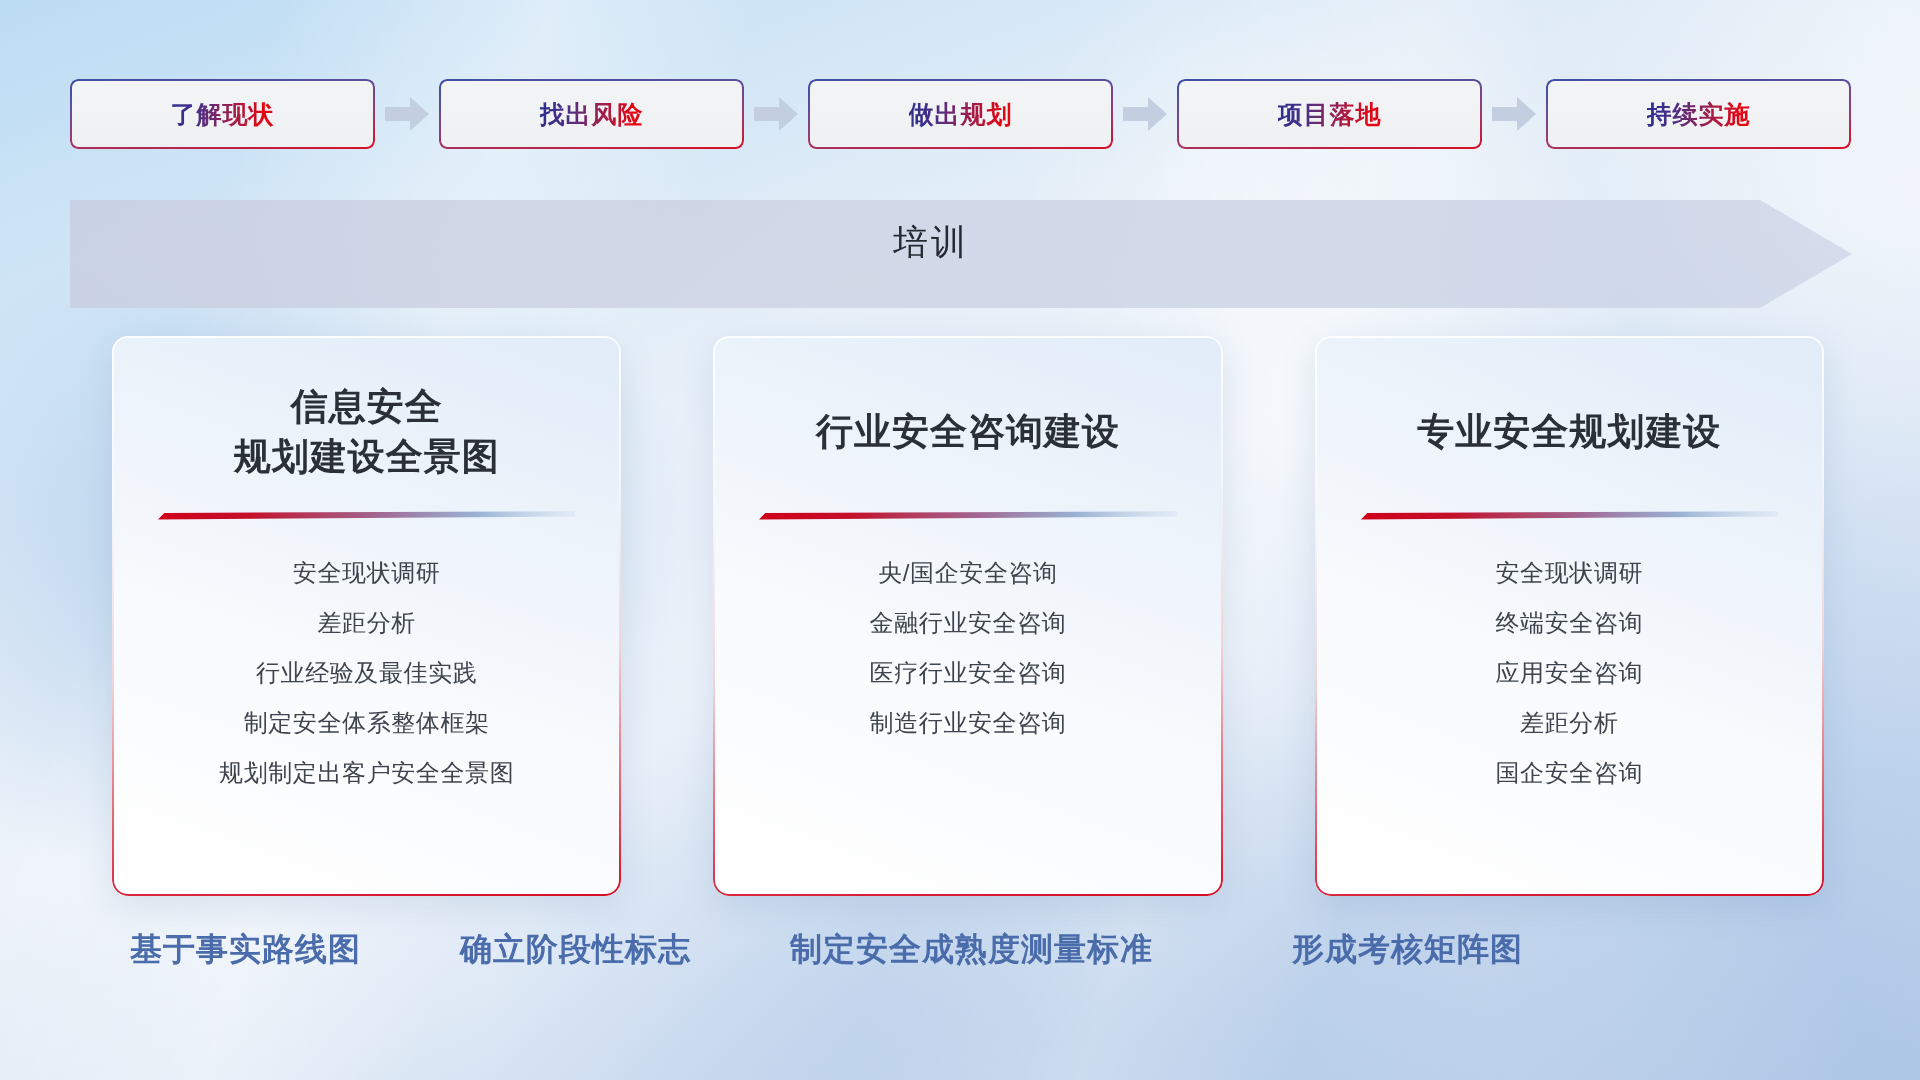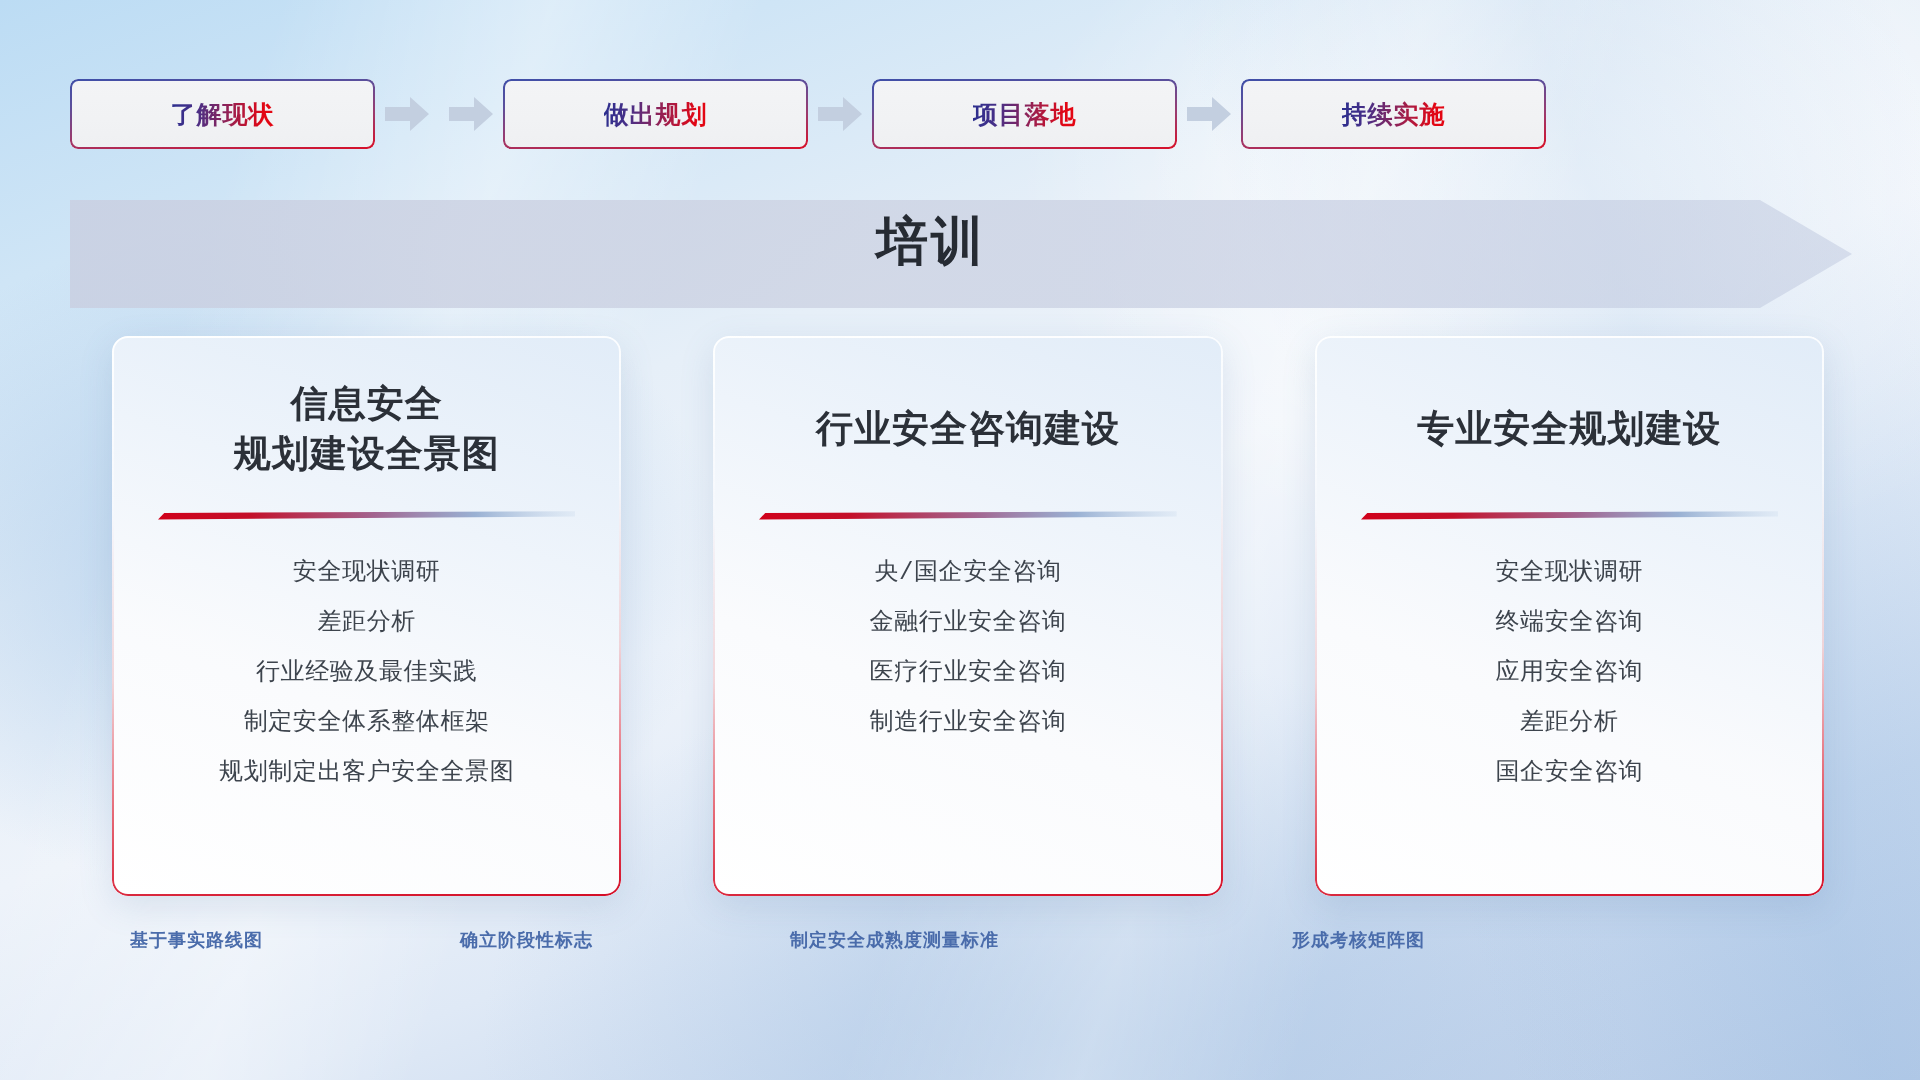--- a/index.html
+++ b/index.html
@@ -118,37 +118,36 @@
   }
   .banner-text {
     position: absolute;
     left: 0; right: 0; top: 0;
     height: 84px;
     display: flex;
     align-items: center;
     justify-content: center;
     padding-right: 60px;
     box-sizing: border-box;
-    font-size: 52px;
-    font-weight: bold;
+    font-size: 35px;
+    font-weight: normal;
     color: #262b33;
     letter-spacing: 3px;
   }
 
   
   .cards {
     position: absolute;
     left: 112px;
     top: 336px;
     width: 1712px;
     height: 560px;
     display: flex;
     gap: 92px;
     z-index: 4;
-    font-family: Liberation Mono, monospace;
   }
   .card {
     flex: 1 1 0;
     position: relative;
     border-radius: 16px;
     box-sizing: border-box;
     background:
       linear-gradient(200deg, rgba(225,236,248,0.95) 0%, rgba(238,244,251,0.97) 32%, rgba(250,251,253,0.99) 62%, #ffffff 100%);
     box-shadow: 0 10px 34px rgba(90,125,170,0.16);
     display: flex;
@@ -219,21 +218,21 @@
   .footer-labels {
     position: absolute;
     left: 0; top: 928px;
     width: 1920px;
     height: 44px;
     z-index: 5;
   }
   .footer-label {
     position: absolute;
     top: 0;
-    font-size: 18px;
+    font-size: 32px;
     font-weight: bold;
     color: #4a6cab;
     letter-spacing: 1px;
     white-space: nowrap;
   }
 </style>
 </head>
 <body>
 
 <div id="stage">
@@ -242,20 +241,23 @@
 
     <div class="step-box">
       <span class="step-label">了解现状</span>
     </div>
     <div class="step-arrow">
       <svg width="44" height="34" viewBox="0 0 44 34">
           <path d="M0 10 H25 V0 L44 17 L25 34 V24 H0 Z" fill="#c3cfe0"></path>
         </svg>
     </div>
 
+    <div class="step-box">
+      <span class="step-label">找出风险</span>
+    </div>
     <div class="step-arrow">
       <svg width="44" height="34" viewBox="0 0 44 34">
           <path d="M0 10 H25 V0 L44 17 L25 34 V24 H0 Z" fill="#c3cfe0"></path>
         </svg>
     </div>
 
     <div class="step-box">
       <span class="step-label">做出规划</span>
     </div>
     <div class="step-arrow">

